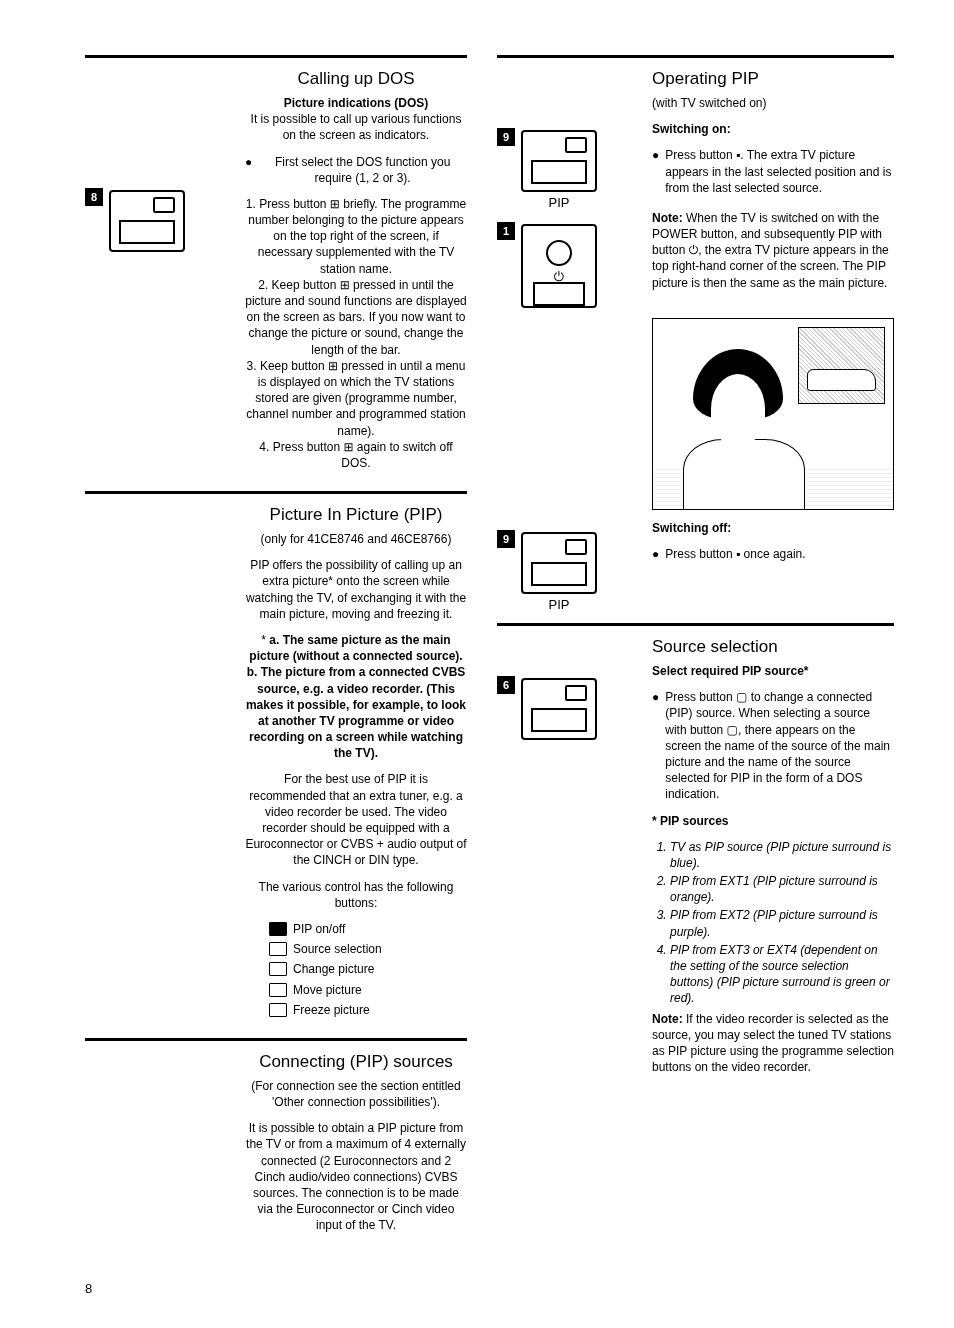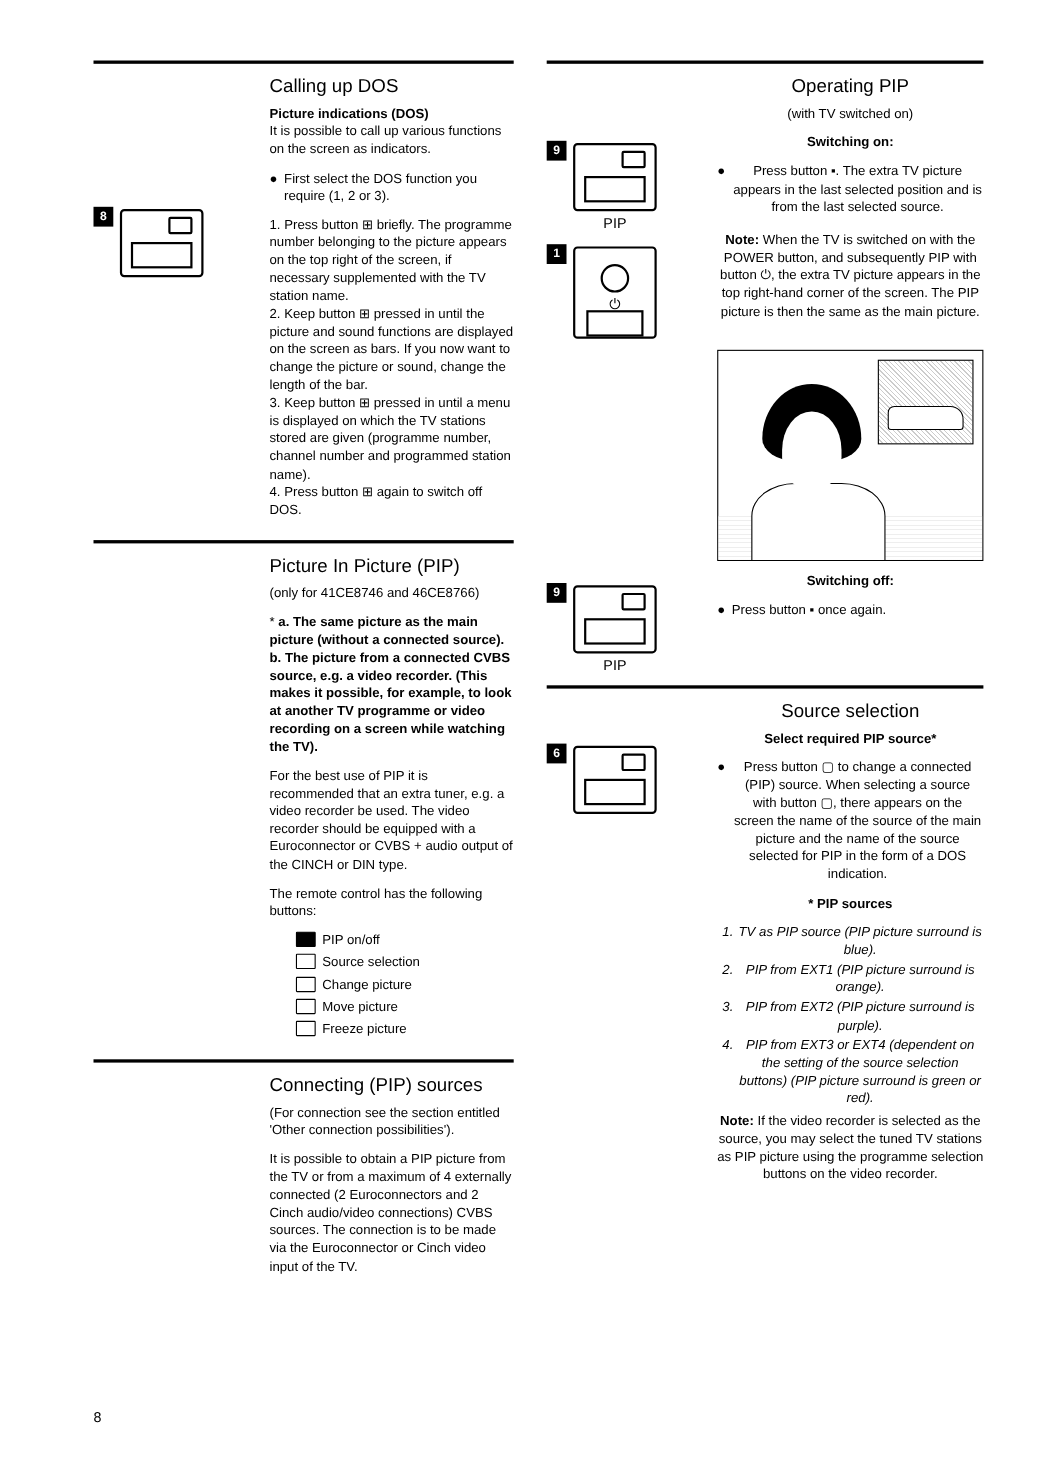--- a/index.html
+++ b/index.html
@@ -33,20 +33,21 @@
   .col-right {
     border-top: 3px solid #000;
   }
   .icon-col {
     width: 150px;
     flex: 0 0 150px;
     position: relative;
   }
   .text-col {
     flex: 1;
+    text-align: center;
   }
   .section {
     display: flex;
     gap: 10px;
   }
   .section + .section {
     border-top: 3px solid #000;
     margin-top: 10px;
     padding-top: 0;
   }
@@ -125,21 +126,21 @@
     overflow: hidden;
     background: #fff;
   }
   .hr3 { border:0; border-top:3px solid #000; margin: 10px 0 0 0;}
   .pagenum { position:absolute; bottom: 30px; left: 85px; font-size:13px;}
   .glyph { display:inline-block; width:16px; height:12px; border:1.5px solid #000; vertical-align:middle; border-radius:1px;}
   .glyph.filled { background:#000;}
   .right-wrap { display:flex; flex-direction:column;}
   .right-row { display:flex; gap: 15px; }
   .right-icons { width: 140px; flex: 0 0 140px;}
-  .right-text { flex:1;text-align:center;}
+  .right-text { flex:1;}
   ol.pip { padding-left: 18px; margin: 4px 0; font-style: italic;}
   ol.pip li { margin-bottom: 2px;}
   .face { position:absolute; left:40px; top:30px; width:90px; height:140px; }
   .face .hair { position:absolute; top:0; left:0; width:90px; height:70px; background:#000; border-radius: 45px 45px 30px 30px / 50px 50px 20px 20px;}
   .face .skin { position:absolute; top:25px; left:18px; width:54px; height:70px; background:#fff; border-radius: 50% 50% 40% 40%;}
   .face .body { position:absolute; top:90px; left:-10px; width:120px; height:70px; border:1.5px solid #000; border-radius: 40px 40px 0 0 / 30px 30px 0 0; background:#fff;}
   .pip-box { position:absolute; right:8px; top:8px; width: 85px; height:75px; background: repeating-linear-gradient(45deg,#fff,#fff 2px,#ccc 2px,#ccc 3px); border:1px solid #000;}
   .pip-box .car { position:absolute; bottom:12px; left:8px; right:8px; height:20px; border:1px solid #000; border-radius: 6px 12px 3px 3px; background:#fff;}
   .ground { position:absolute; bottom:0; left:0; right:0; height:40px; background: repeating-linear-gradient(0deg,#fff,#fff 3px,#eee 3px,#eee 4px);}
 </style>
@@ -171,24 +172,25 @@
 3. Keep button ⊞ pressed in until a menu is displayed on which the TV stations stored are given (programme number, channel number and programmed station name).
 4. Press button ⊞ again to switch off DOS.</p>
       </div>
     </div>
 
     <div class="section">
       <div class="icon-col"></div>
       <div class="text-col">
         <h2>Picture In Picture (PIP)</h2>
         <p class="sub">(only for 41CE8746 and 46CE8766)</p>
+        <p>PIP offers the possibility of calling up an extra picture* onto the screen while watching the TV, of exchanging it with the main picture, moving and freezing it.</p>
         <p>* <b>a. The same picture as the main picture (without a connected source).</b><br>
            <b>b. The picture from a connected CVBS source, e.g. a video recorder. (This makes it possible, for example, to look at another TV programme or video recording on a screen while watching the TV).</b></p>
         <p>For the best use of PIP it is recommended that an extra tuner, e.g. a video recorder be used. The video recorder should be equipped with a Euroconnector or CVBS + audio output of the CINCH or DIN type.</p>
-        <p>The remote control has the following buttons:</p>
+        <p>The various control has the following buttons:</p>
         <ul class="icon-list">
           <li>
               <span class="glyph filled"></span>
               <span>PIP on/off</span>
             </li>
           <li>
               <span class="glyph"></span>
               <span>Source selection</span>
             </li>
           <li>

